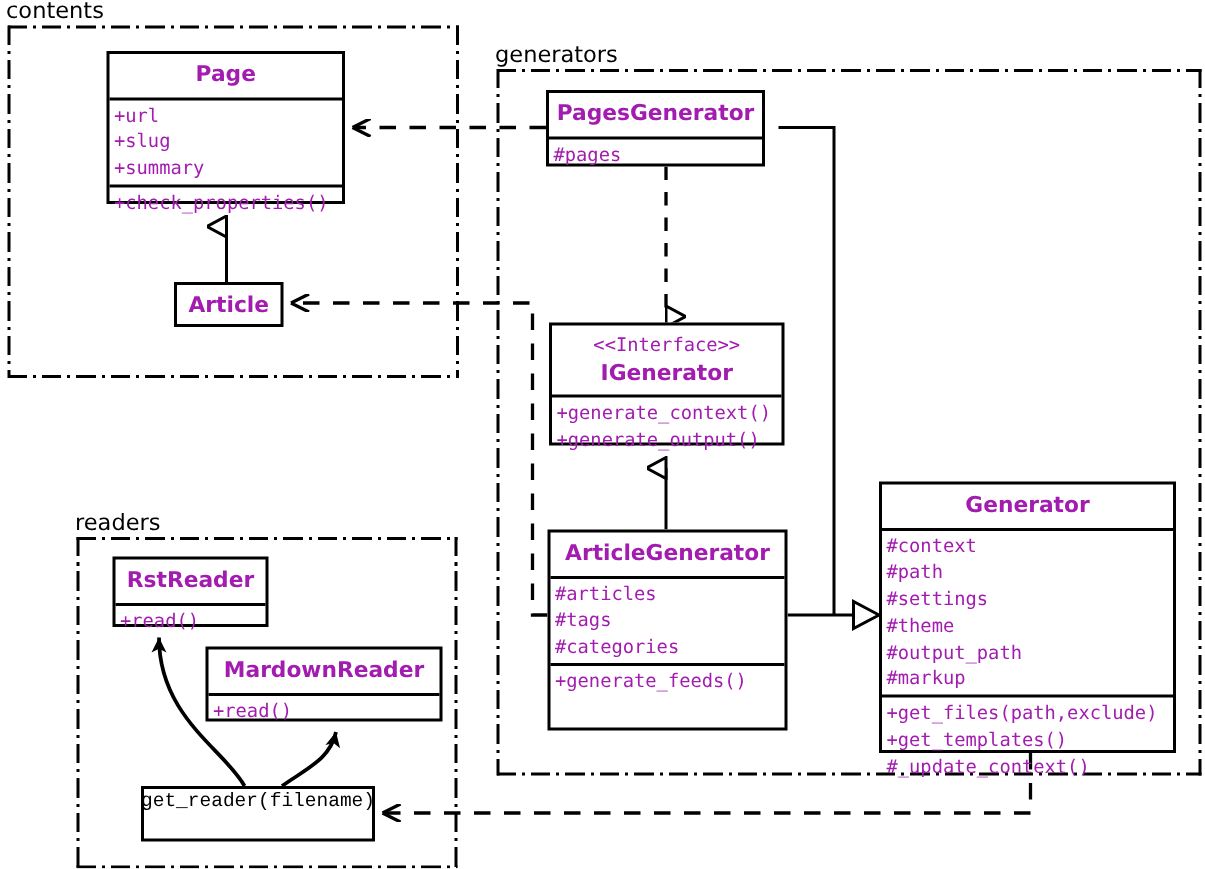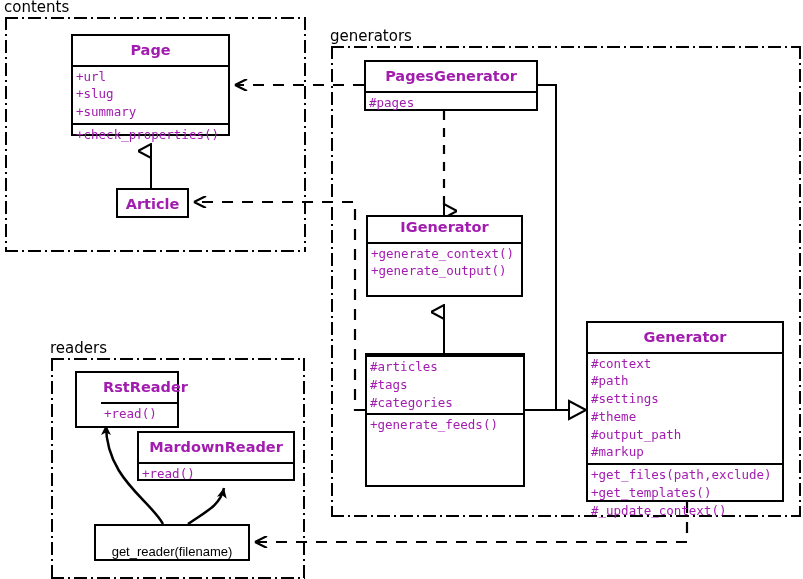--- a/index.html
+++ b/index.html
@@ -64,24 +64,24 @@
     padding: 1px 3px 2px 3px;
   }
   .uml-item {
     white-space: nowrap;
   }
   .simplebox {
     position: absolute;
     box-sizing: border-box;
     border: 2px solid #000;
     background: #fff;
-    font-family: Liberation Sans, sans-serif;
+    font-family: Liberation Mono, monospace;
     font-size: 13px;
     display: flex;
-    align-items: flex-end;
+    align-items: flex-start;
     justify-content: center;
     color: #000;
   }
   
   .conn {
     position: absolute;
     pointer-events: none;
   }
   svg { display: block; overflow: visible; }
 </style>
@@ -160,36 +160,38 @@
     </div>
     <div class="uml-sep uml-compartment">
       <div class="uml-item">+check_properties()</div>
     </div>
   </div>
 
   <div class="umlbox" id="box-article" style="left: 116px; top: 188px; width: 73px; height: 30px;">
     <div class="uml-name">Article</div>
   </div>
 
-  <div class="umlbox" id="box-pagesgenerator" style="left: 364px; top: 60px; width: 174px; height: 51px;">
+  <div class="umlbox" id="box-pagesgenerator" style="left: 364px; top: 60px; width: 146px; height: 51px;">
     <div class="uml-name">PagesGenerator</div>
     <div class="uml-sep uml-compartment">
       <div class="uml-item">#pages</div>
     </div>
   </div>
 
   <div class="umlbox" id="box-igenerator" style="left: 366px; top: 215px; width: 157px; height: 82px;">
+    <div class="uml-stereo">&lt;&lt;Interface&gt;&gt;</div>
     <div class="uml-name" style="padding-top:0;">IGenerator</div>
     <div class="uml-sep uml-compartment">
       <div class="uml-item">+generate_context()</div>
       <div class="uml-item">+generate_output()</div>
     </div>
   </div>
 
   <div class="umlbox" id="box-articlegenerator" style="left: 365px; top: 353px; width: 160px; height: 134px;">
+    <div class="uml-name">ArticleGenerator</div>
     <div class="uml-sep uml-compartment">
       <div class="uml-item">#articles</div>
       <div class="uml-item">#tags</div>
       <div class="uml-item">#categories</div>
     </div>
     <div class="uml-sep uml-compartment">
       <div class="uml-item">+generate_feeds()</div>
     </div>
   </div>
 
@@ -203,21 +205,21 @@
       <div class="uml-item">#output_path</div>
       <div class="uml-item">#markup</div>
     </div>
     <div class="uml-sep uml-compartment">
       <div class="uml-item">+get_files(path,exclude)</div>
       <div class="uml-item">+get_templates()</div>
       <div class="uml-item">#_update_context()</div>
     </div>
   </div>
 
-  <div class="umlbox" id="box-rstreader" style="left: 75px; top: 371px; width: 104px; height: 57px; padding-left: 24px;">
+  <div class="umlbox" id="box-rstreader" style="left: 75px; top: 371px; width: 104px; height: 47px;">
     <div class="uml-name">RstReader</div>
     <div class="uml-sep uml-compartment">
       <div class="uml-item">+read()</div>
     </div>
   </div>
 
   <div class="umlbox" id="box-mardownreader" style="left: 137px; top: 431px; width: 158px; height: 50px;">
     <div class="uml-name">MardownReader</div>
     <div class="uml-sep uml-compartment">
       <div class="uml-item">+read()</div>

